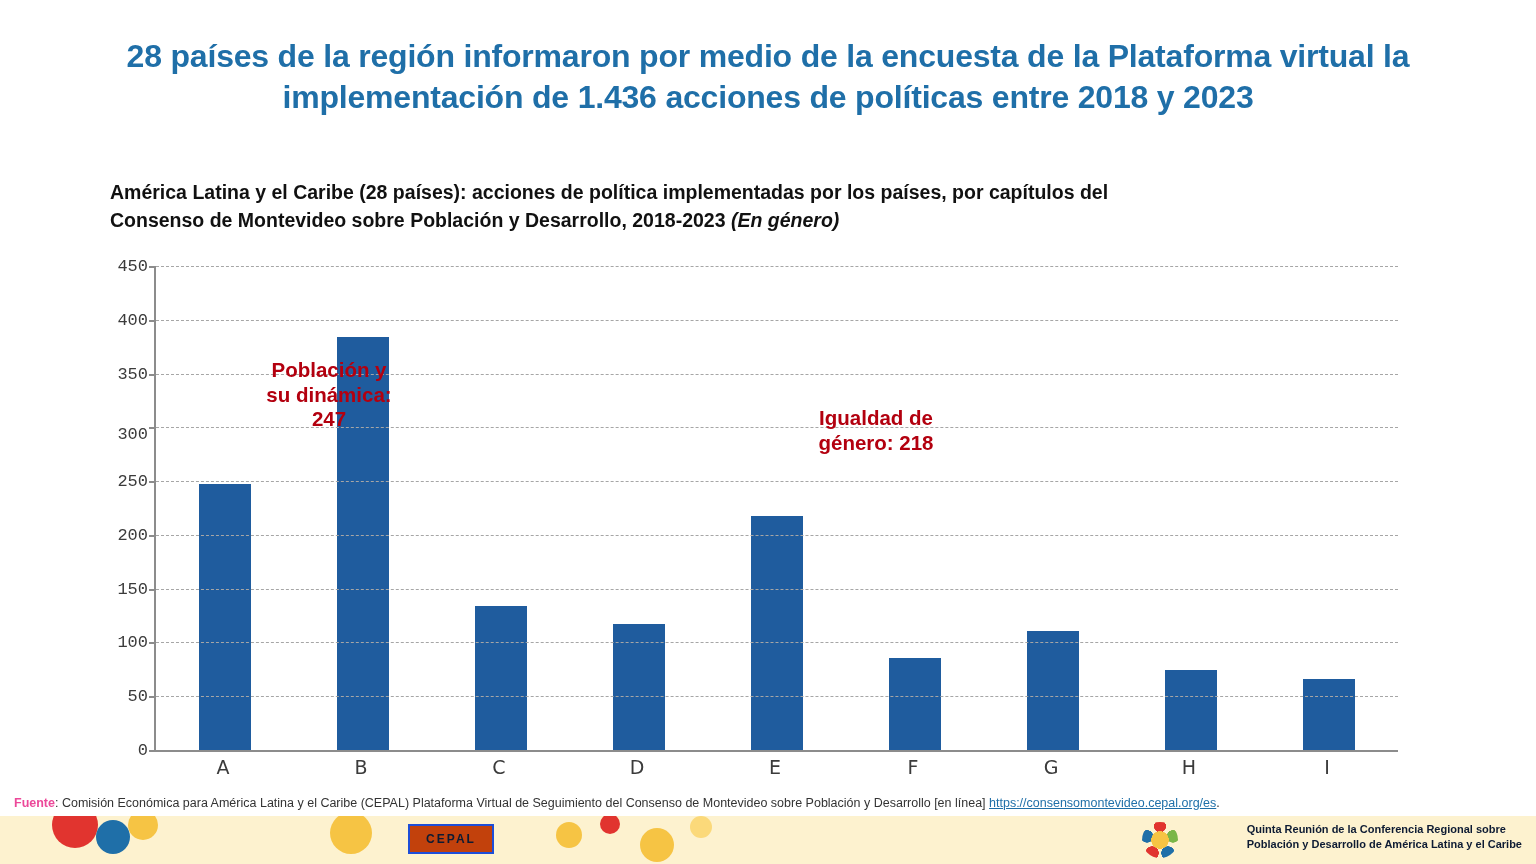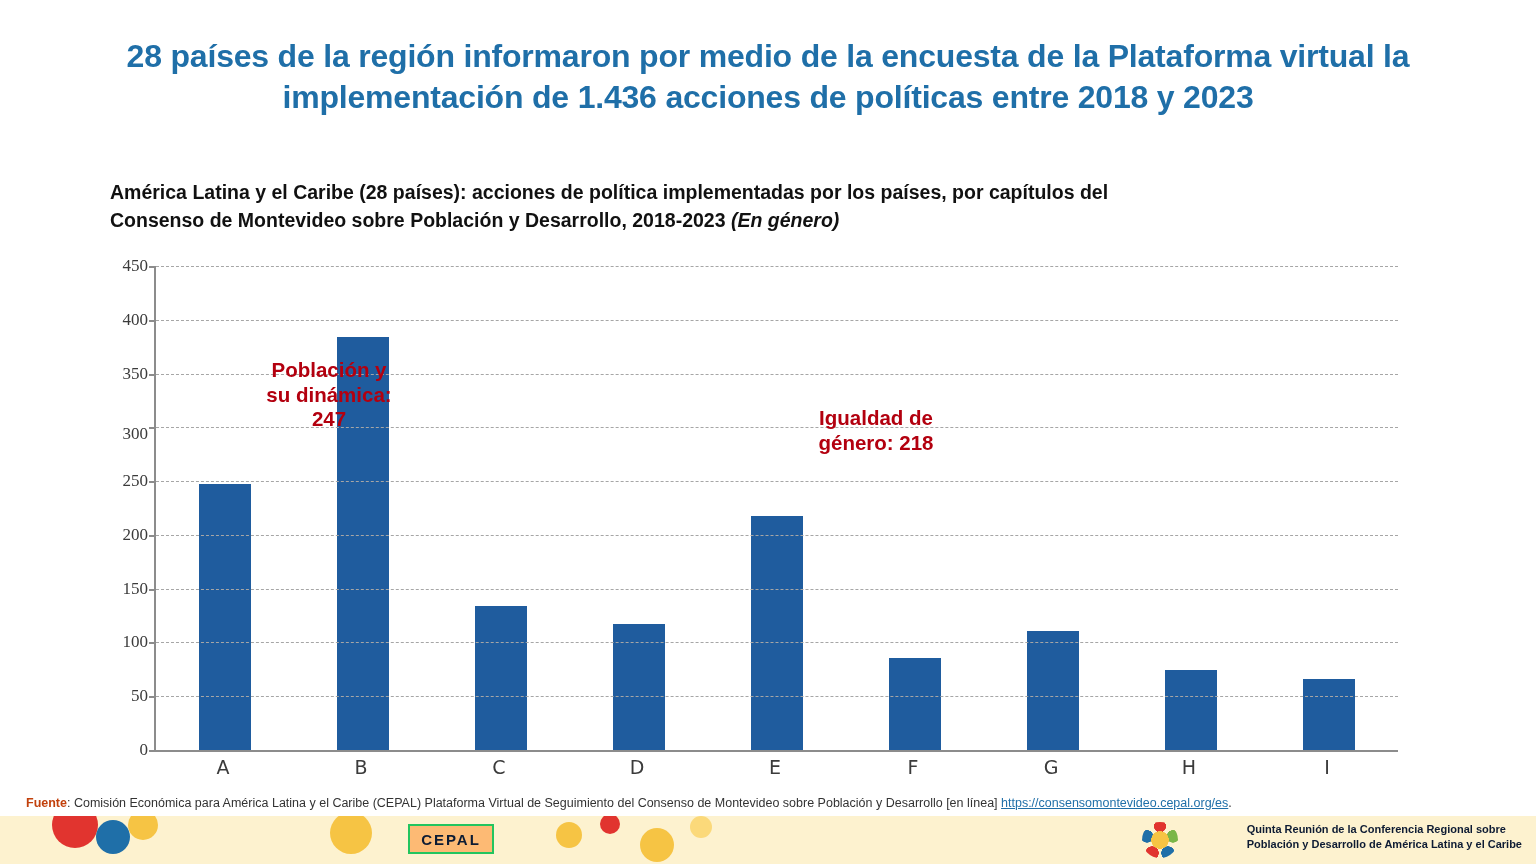--- a/index.html
+++ b/index.html
@@ -60,21 +60,21 @@
     top: 0;
     width: 52px;
     height: 500px;
   }
   .y-label {
     position: absolute;
     right: 0;
     transform: translateY(-50%);
     font-size: 17px;
     color: #3b3b3b;
-    font-family: Liberation Serif, serif;
+    font-family: Liberation Mono, monospace;
   }
 
   .plot {
     position: absolute;
     left: 58px;
     top: 8px;
     width: 1242px;
     height: 484px;
     border-left: 2px solid #8c8c8c;
     border-bottom: 2px solid #8c8c8c;
@@ -162,21 +162,21 @@
   
   #source {
     position: absolute;
     left: 14px;
     top: 796px;
     width: 1510px;
     font-size: 12.5px;
     color: #333333;
     font-family: "Liberation Sans", sans-serif;
   }
-  #source b { color: #c2410c; margin-left: 12px; }
+  #source b { color: #ec4899; }
   #source a {
     color: #1f6fa8;
     text-decoration: underline;
   }
 
   
   #footer {
     position: absolute;
     left: 0;
     bottom: 0;
@@ -188,29 +188,29 @@
   .deco {
     position: absolute;
     border-radius: 50%;
   }
   #cepal-logo {
     position: absolute;
     left: 408px;
     top: 8px;
     width: 82px;
     height: 26px;
-    border: 2px solid #22c55e;
+    border: 2px solid #1d4ed8;
     color: #0d1b33;
-    font-size: 15px;
+    font-size: 12px;
     font-weight: bold;
     letter-spacing: 2px;
     display: flex;
     align-items: center;
     justify-content: center;
-    background: #fdba74;
+    background: #c2410c;
   }
   #conf-text {
     position: absolute;
     right: 14px;
     top: 6px;
     text-align: left;
     color: #0d1b33;
     font-size: 11px;
     font-weight: bold;
     line-height: 1.35;

